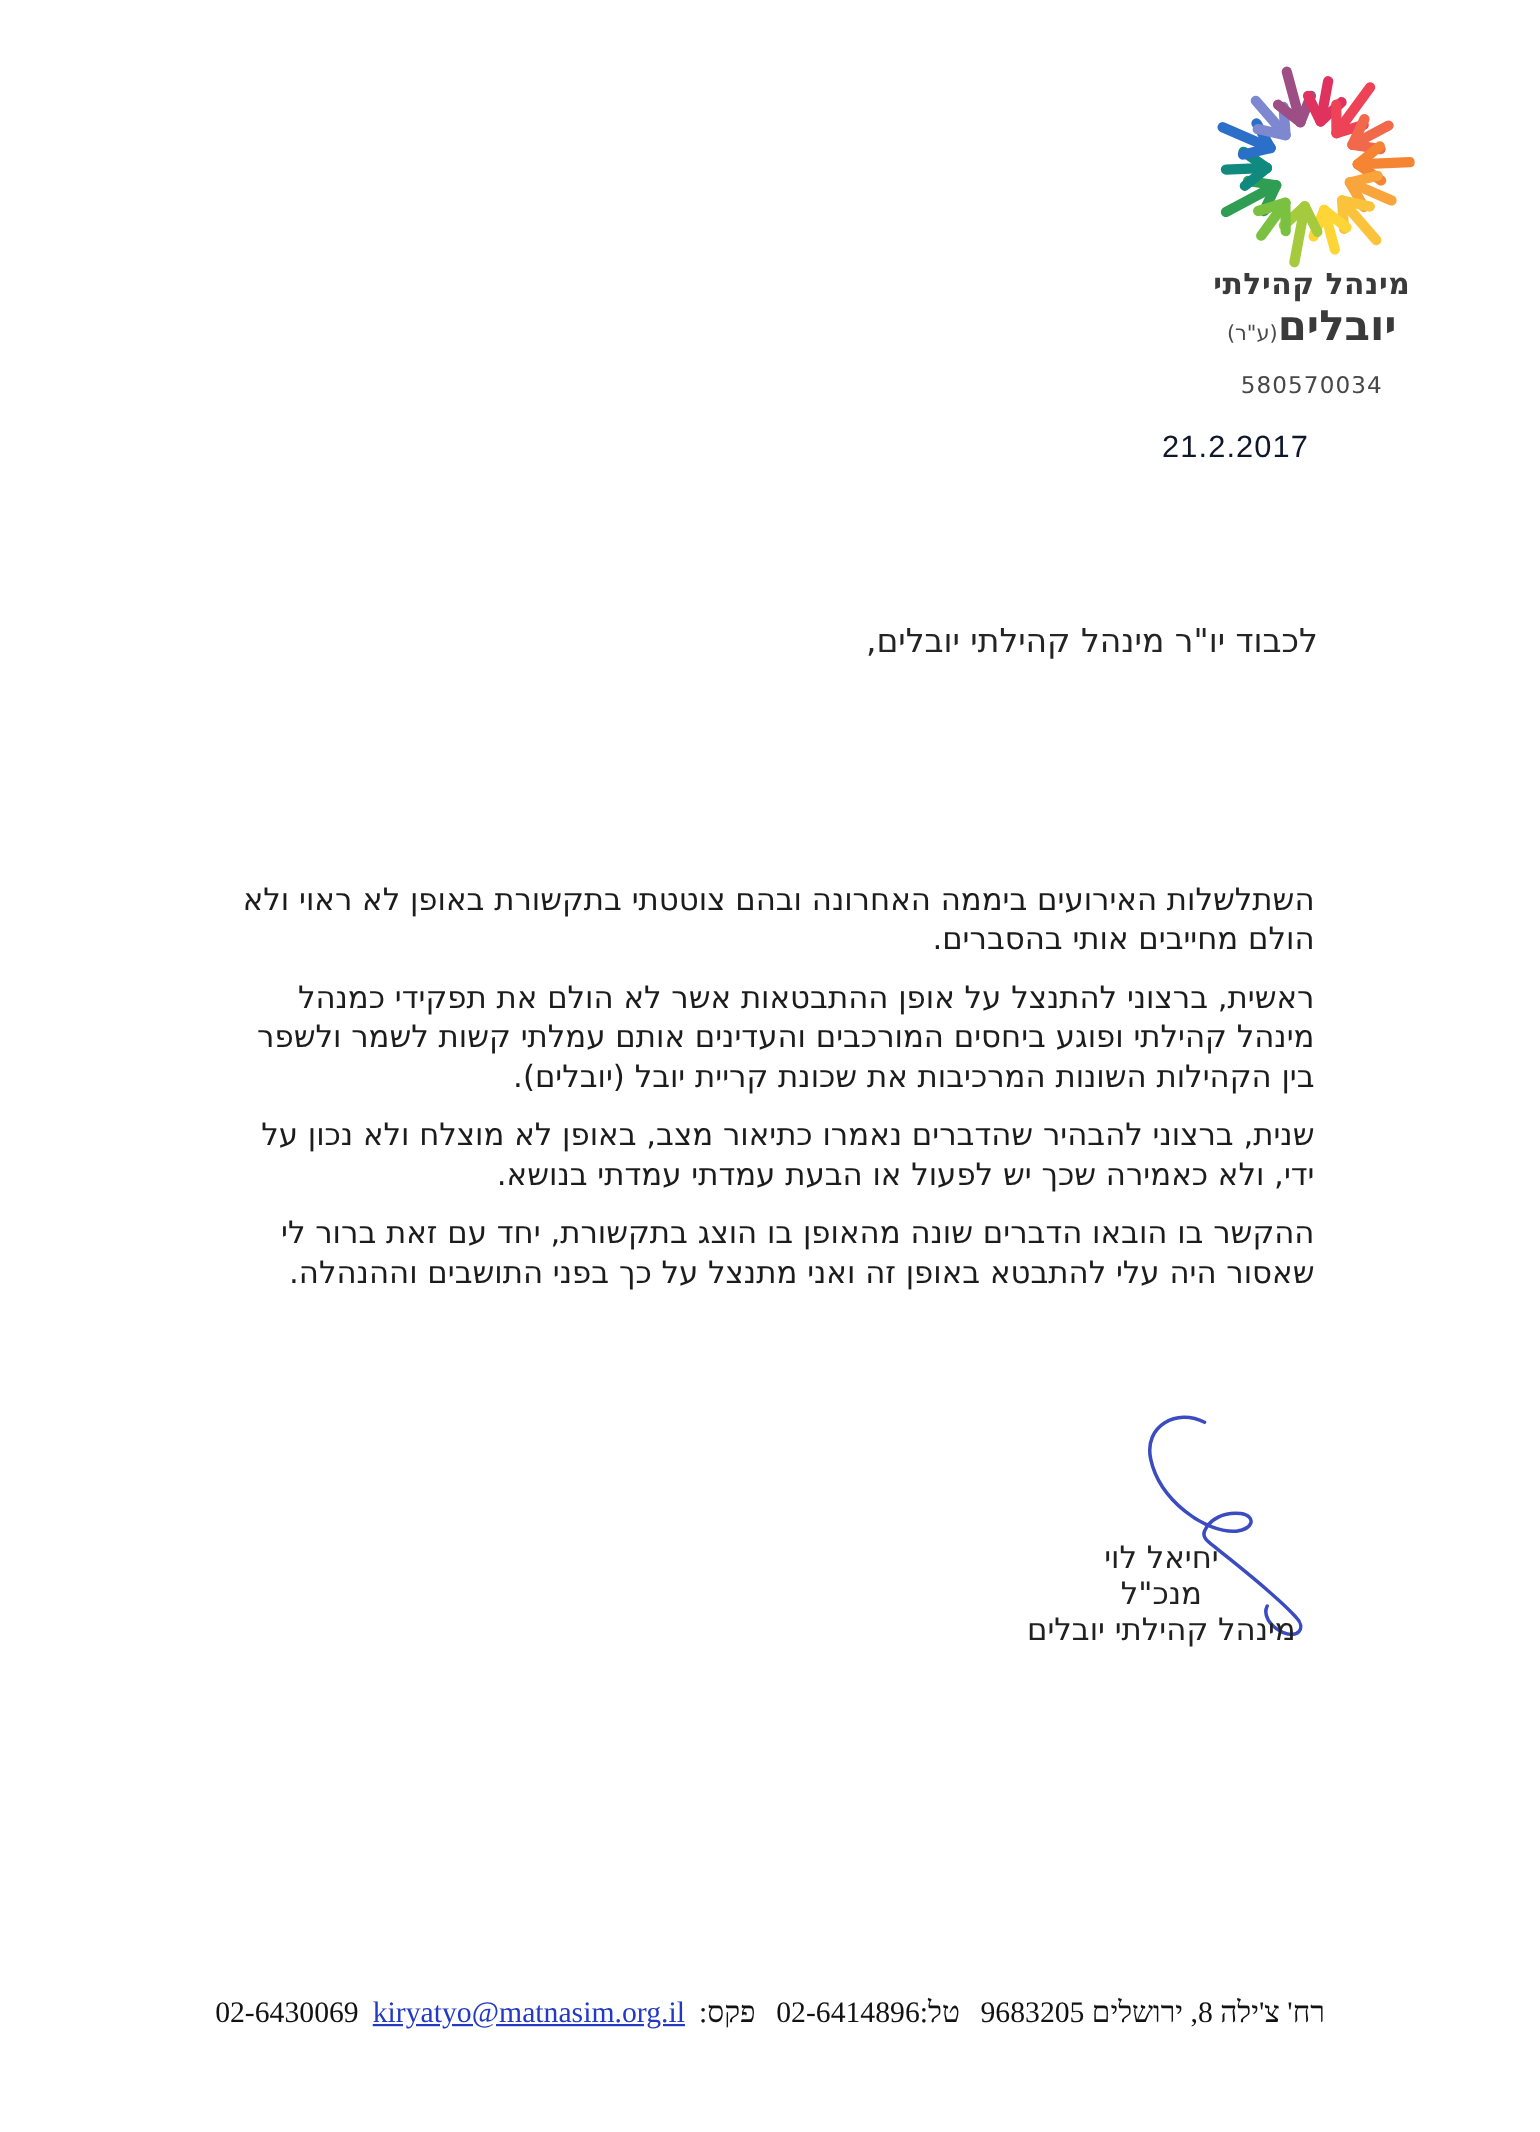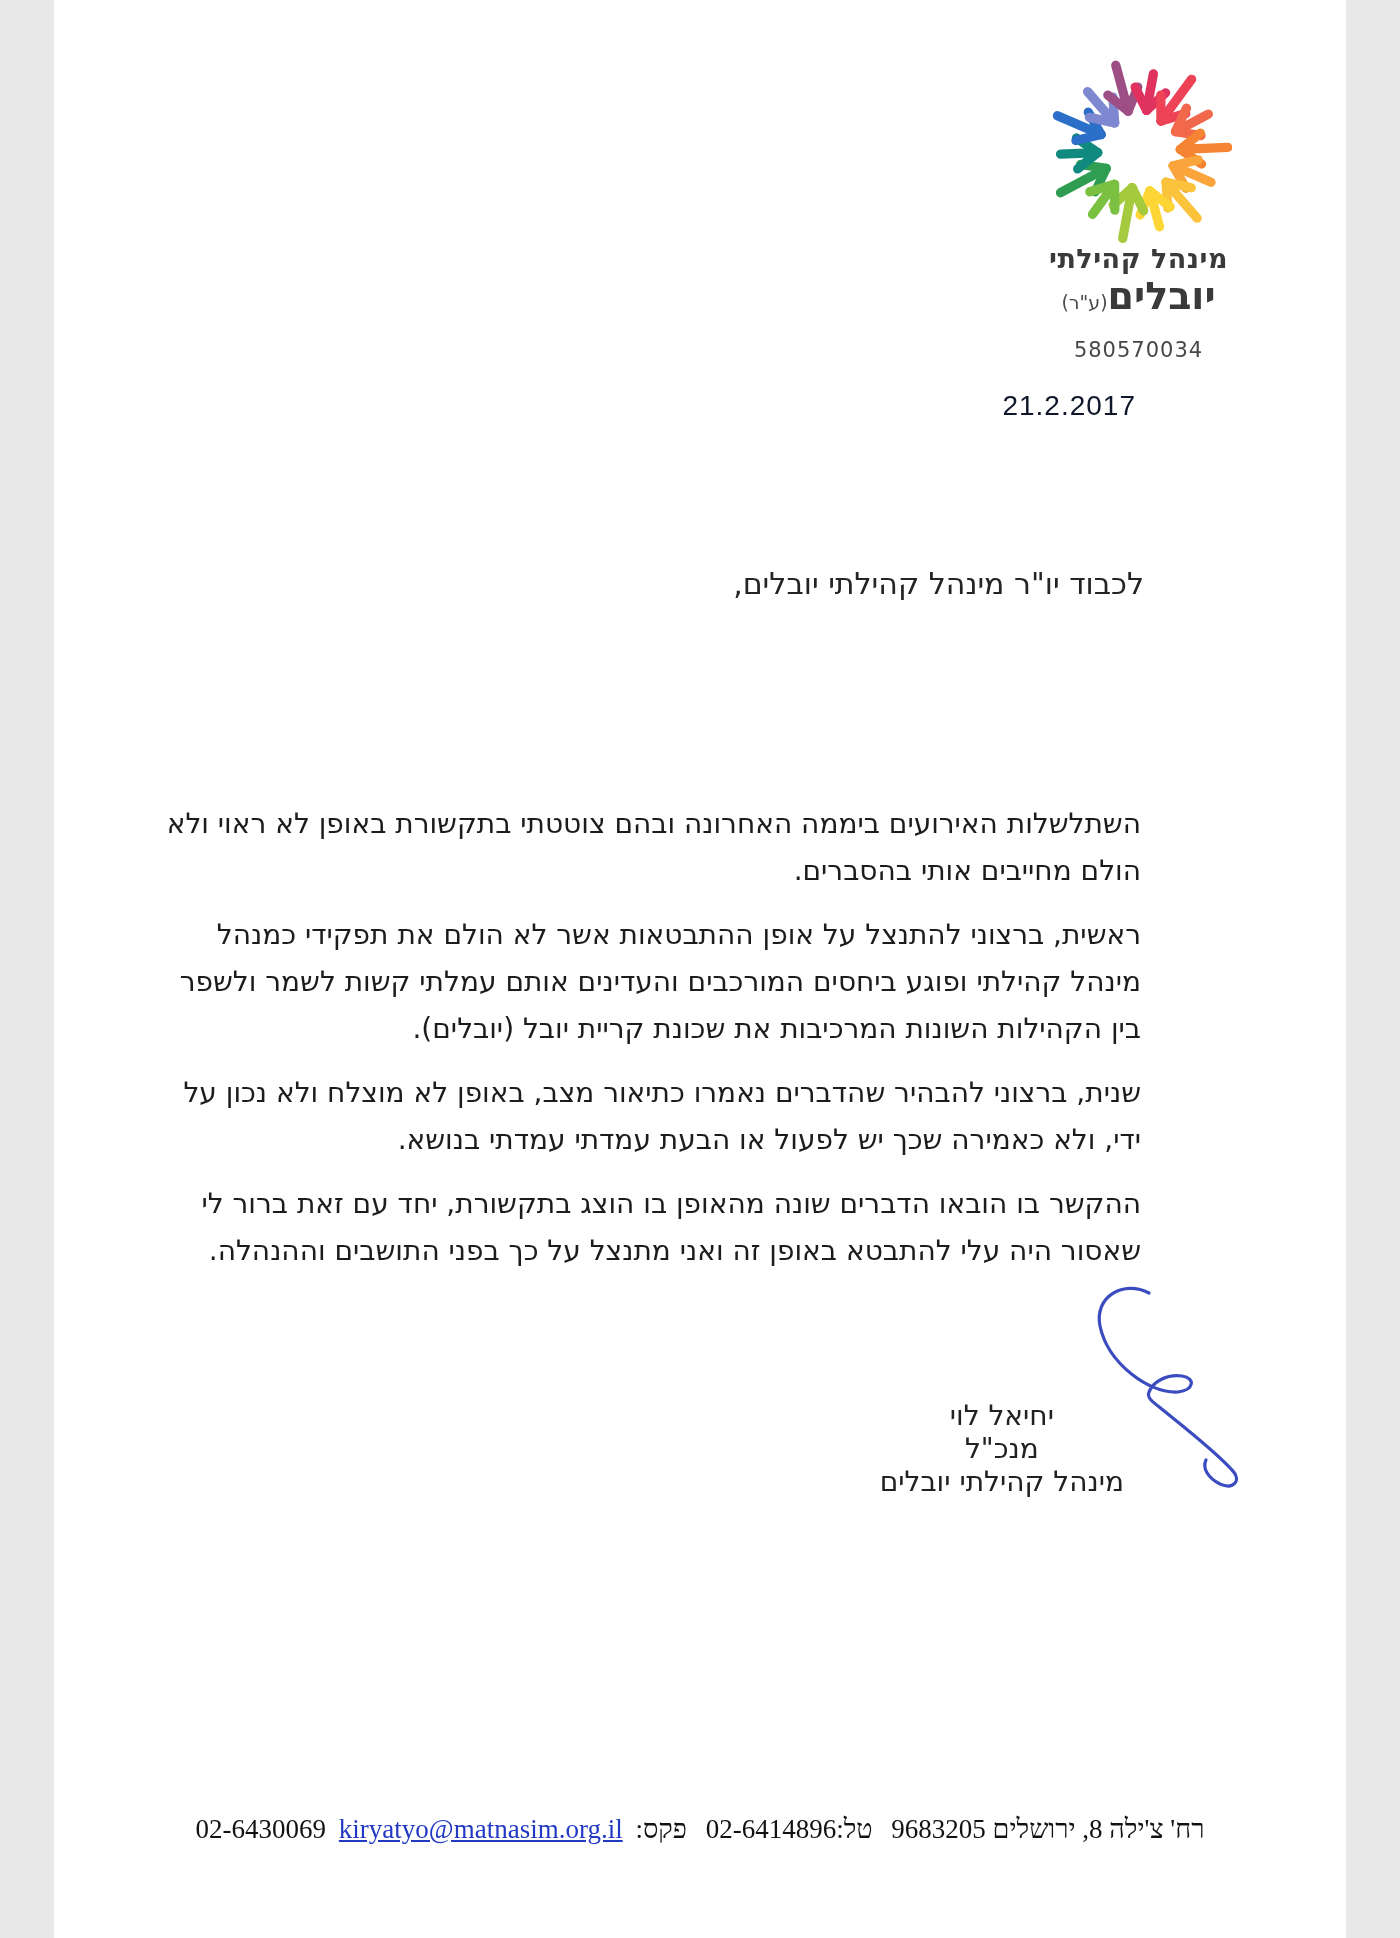--- a/index.html
+++ b/index.html
@@ -1,36 +1,36 @@
 <!DOCTYPE html>
 <html lang="he"><head>
 <meta charset="utf-8">
 <style>
   html,body{margin:0;padding:0;background:#e8e8e8;}
   .page{
-    position:relative; width:1292px; height:1938px; margin:0 auto;
+    position:relative; width:1400px; height:1938px; margin:0 auto;
     background:#ffffff; overflow:hidden;
     font-family:"DejaVu Sans", sans-serif; color:#1f1f1f;
   }
   
   .logo-block{position:absolute; top:58px; right:100px; width:215px; text-align:center;}
   .logo-svg{display:block; margin:0 auto; width:186px; height:186px;}
   .org-line1{font-size:27px; font-weight:600; color:#3a3a3a; letter-spacing:.5px; line-height:30px; direction:rtl;}
   .org-name-row{direction:rtl; line-height:40px; margin-top:2px; color:#3a3a3a;}
   .org-name{font-size:38px; font-weight:700;}
   .org-suffix{font-size:19px; font-weight:400; color:#4a4a4a;}
   .org-number{font-size:21px; color:#474747; letter-spacing:1px; margin-top:14px;}
   
   .date-line{position:absolute; top:390px; right:210px; font-family:"Liberation Sans","DejaVu Sans",sans-serif;
     font-size:28px; color:#0f172a; letter-spacing:1px;}
   .salutation{position:absolute; top:566px; right:202px; direction:rtl;
     font-size:30px; color:#242424;}
   
   .body-text{position:absolute; top:800px; right:205px; width:1000px;
-    direction:rtl; text-align:right; font-size:28px; line-height:47px; color:#1c1c1c;}
+    direction:rtl; text-align:right; font-size:28px; line-height:36px; color:#1c1c1c;}
   .body-text p{margin:0 0 17px 0;}
   
   .sig-scribble{position:absolute; left:1000px; top:1278px; width:200px; height:220px; pointer-events:none;}
   .sig-block{position:absolute; top:1399px; right:222px; direction:rtl; text-align:center;
     font-size:28px; line-height:33px; color:#212121;}
   
   .footer{position:absolute; top:1814px; left:0; width:100%;
     direction:rtl; text-align:center;
     font-family:"Liberation Serif","DejaVu Sans",serif;
     font-size:27px; color:#121212;}

